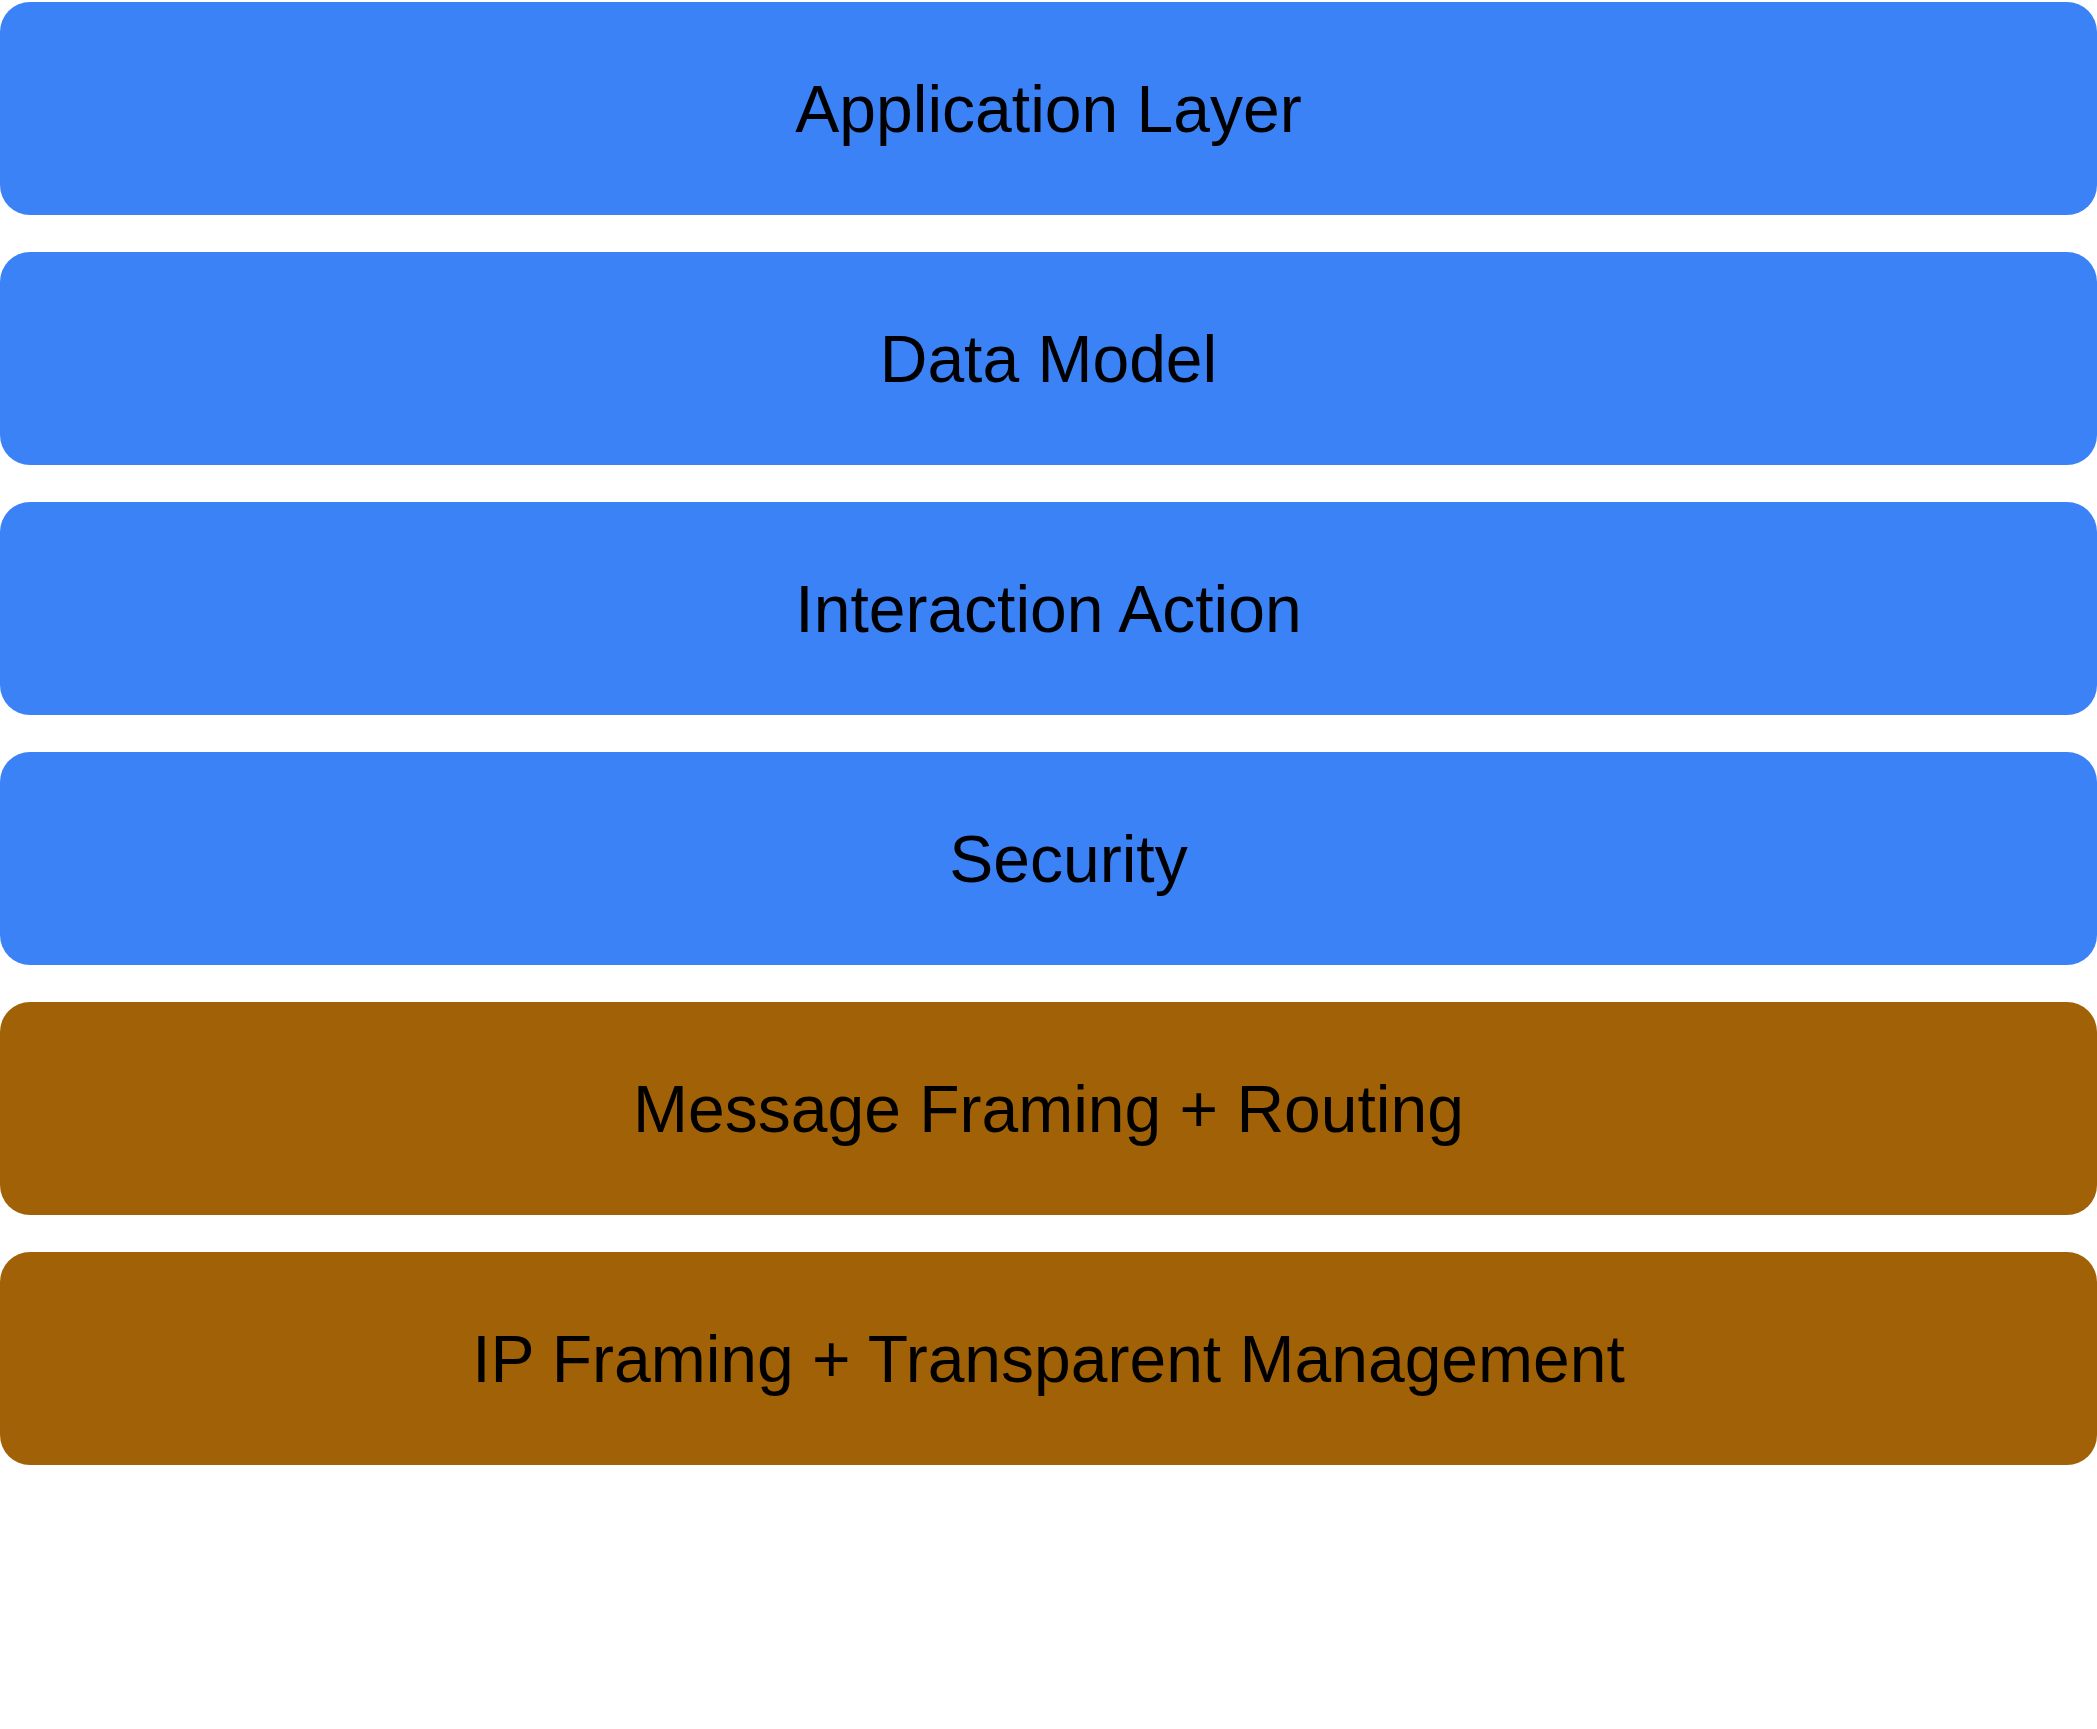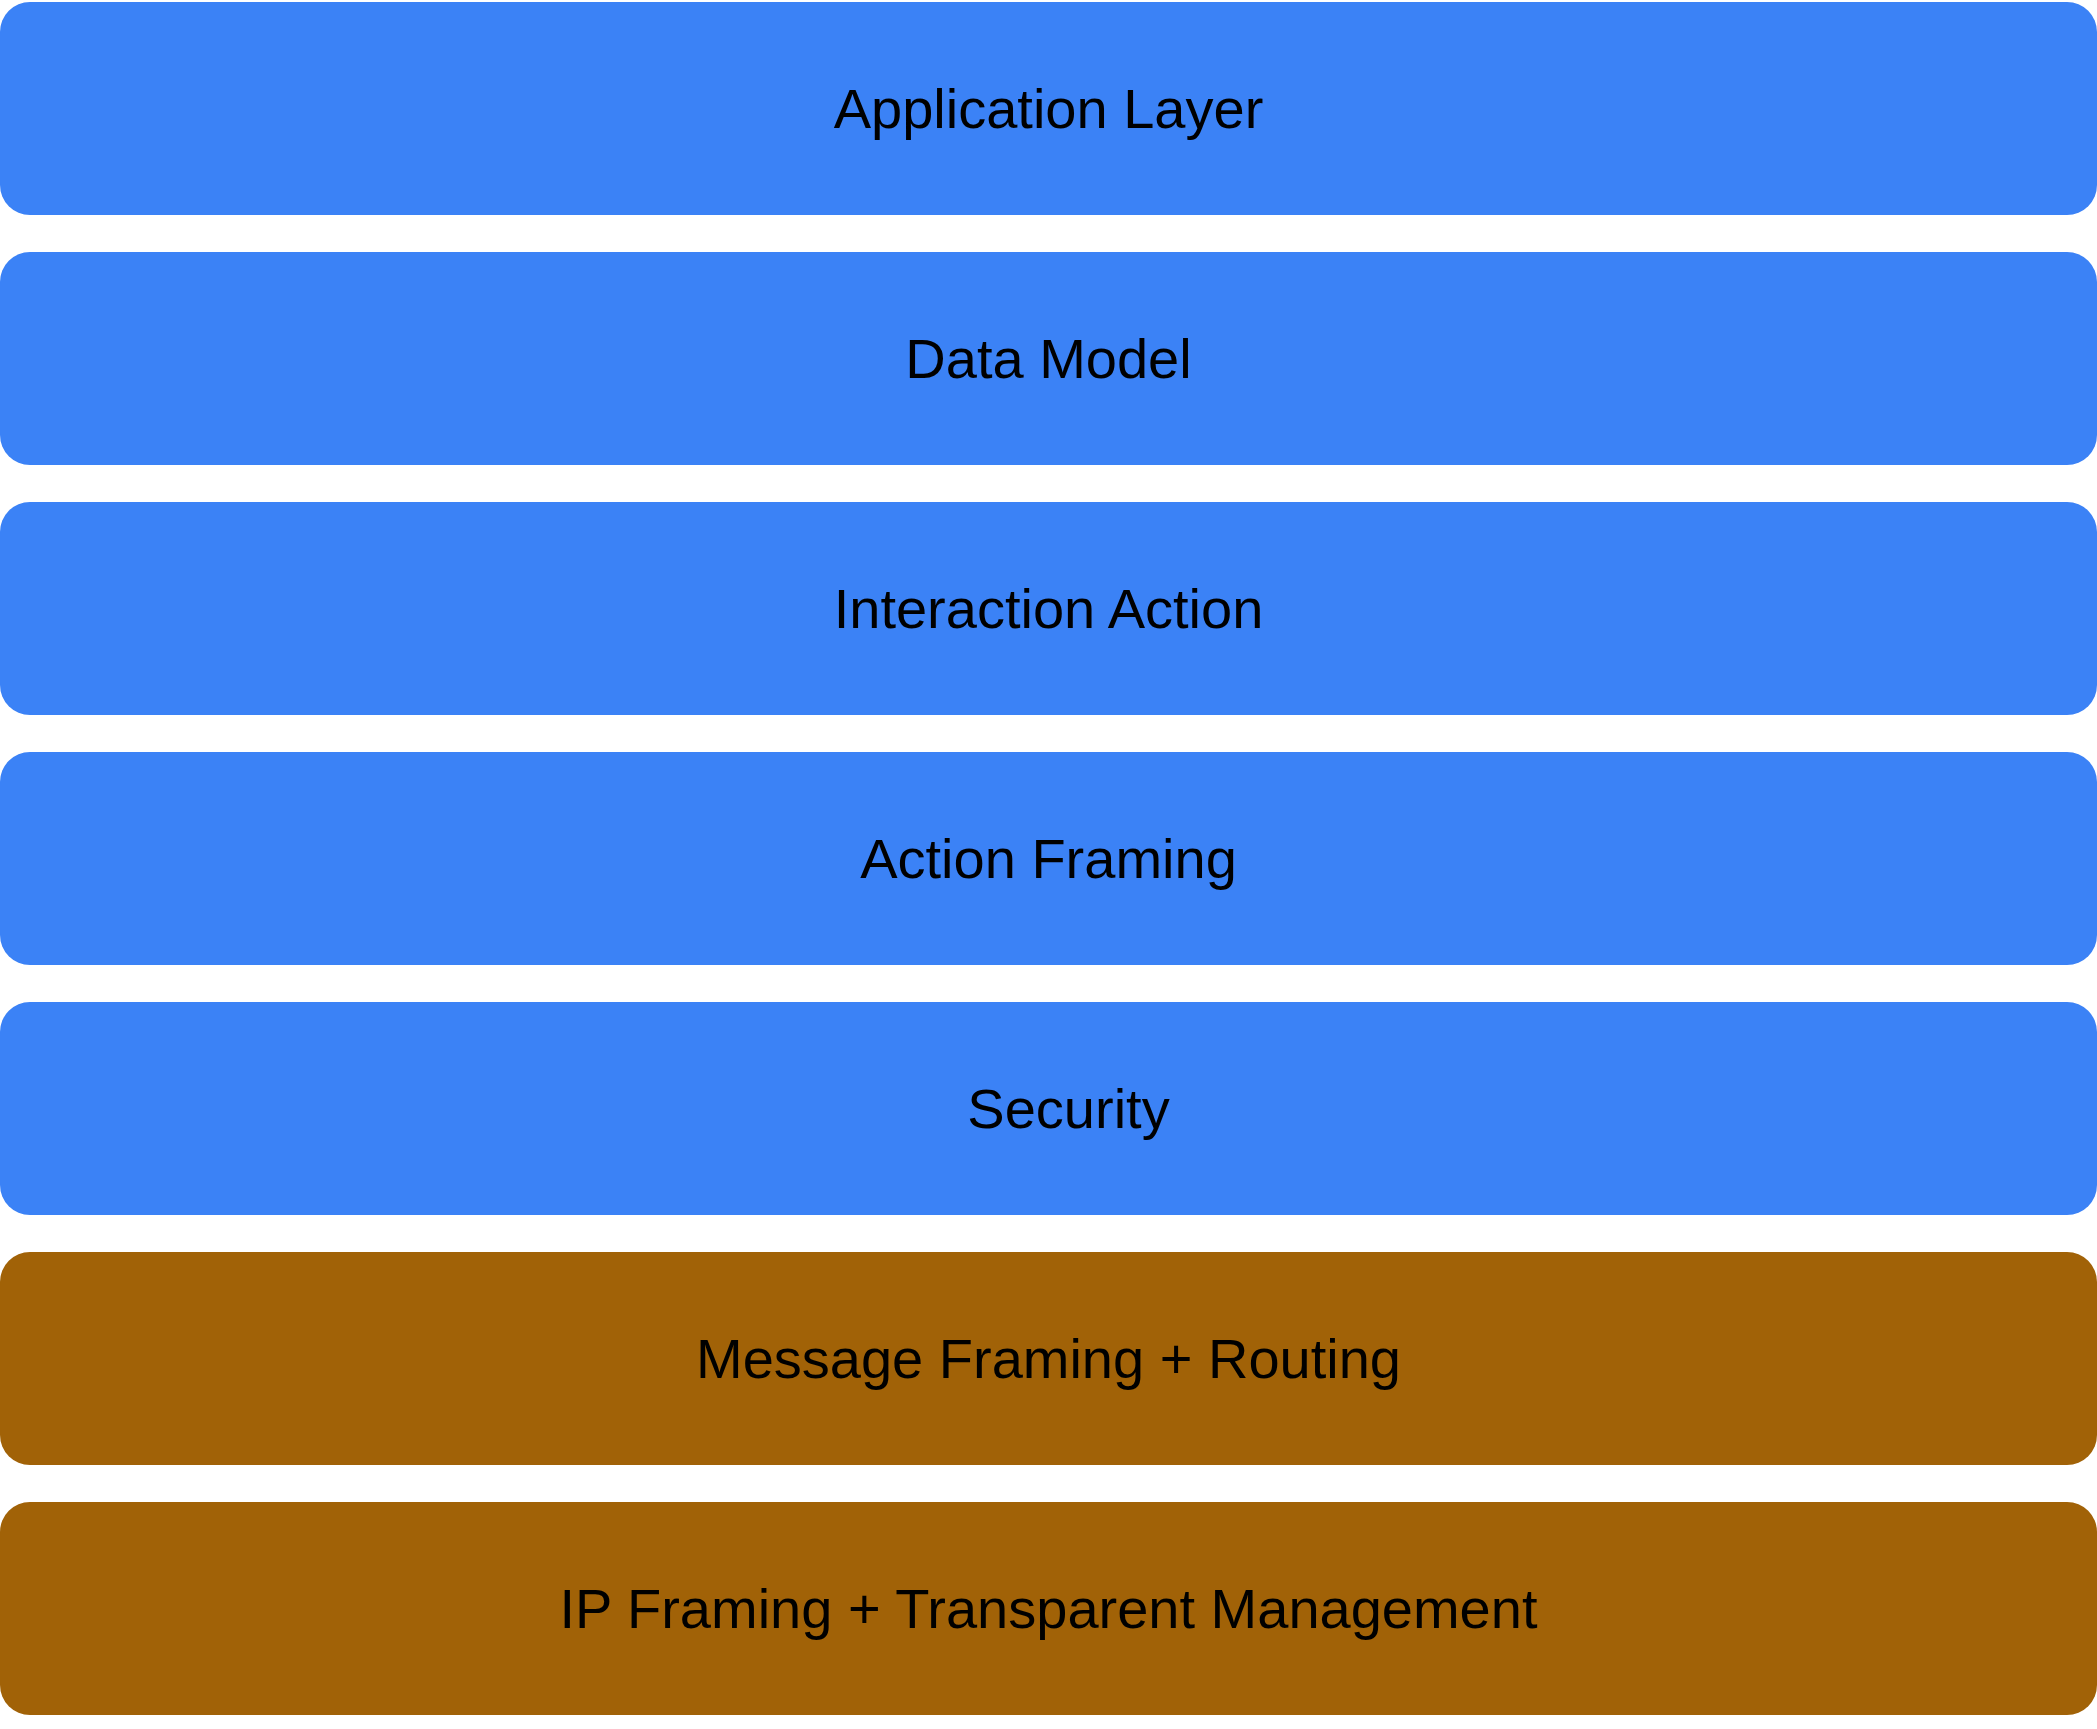--- a/index.html
+++ b/index.html
@@ -23,21 +23,21 @@
     }
     .layer {
       height: 213px;
       border-radius: 30px;
       display: flex;
       align-items: center;
       justify-content: center;
       flex: 0 0 auto;
     }
     .layer-label {
-      font-size: 56px;
+      font-size: 66px;
       line-height: 1;
       color: #000000;
       white-space: nowrap;
       text-align: center;
     }
   </style>
 </head>
 <body style="background: rgb(255, 255, 255);">
 
 <div class="stack">
@@ -47,23 +47,20 @@
   </div>
 
   <div class="layer" style="background: rgb(59, 130, 246); align-items: center;">
     <span class="layer-label" style="color: rgb(0, 0, 0);">Data Model</span>
   </div>
 
   <div class="layer" style="background: rgb(59, 130, 246);">
     <span class="layer-label" style="color: rgb(0, 0, 0);">Interaction Action</span>
   </div>
 
-  <div class="layer" style="background: rgb(59, 130, 246);">
-    <span class="layer-label" style="color: rgb(0, 0, 0);">Action Framing</span>
-  </div>
 
   <div class="layer" style="background: rgb(59, 130, 246); padding-left: 40px;">
     <span class="layer-label" style="color: rgb(0, 0, 0);">Security</span>
   </div>
 
   <div class="layer" style="background: #a16207;">
     <span class="layer-label" style="color: rgb(0, 0, 0);">Message Framing + Routing</span>
   </div>
 
   <div class="layer" style="background: #a16207;">

